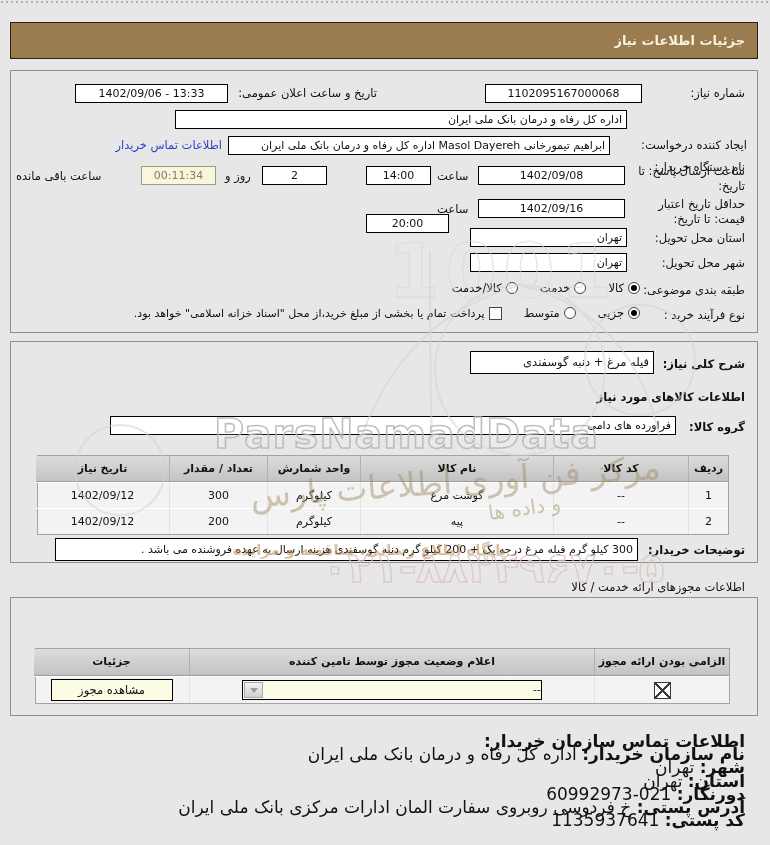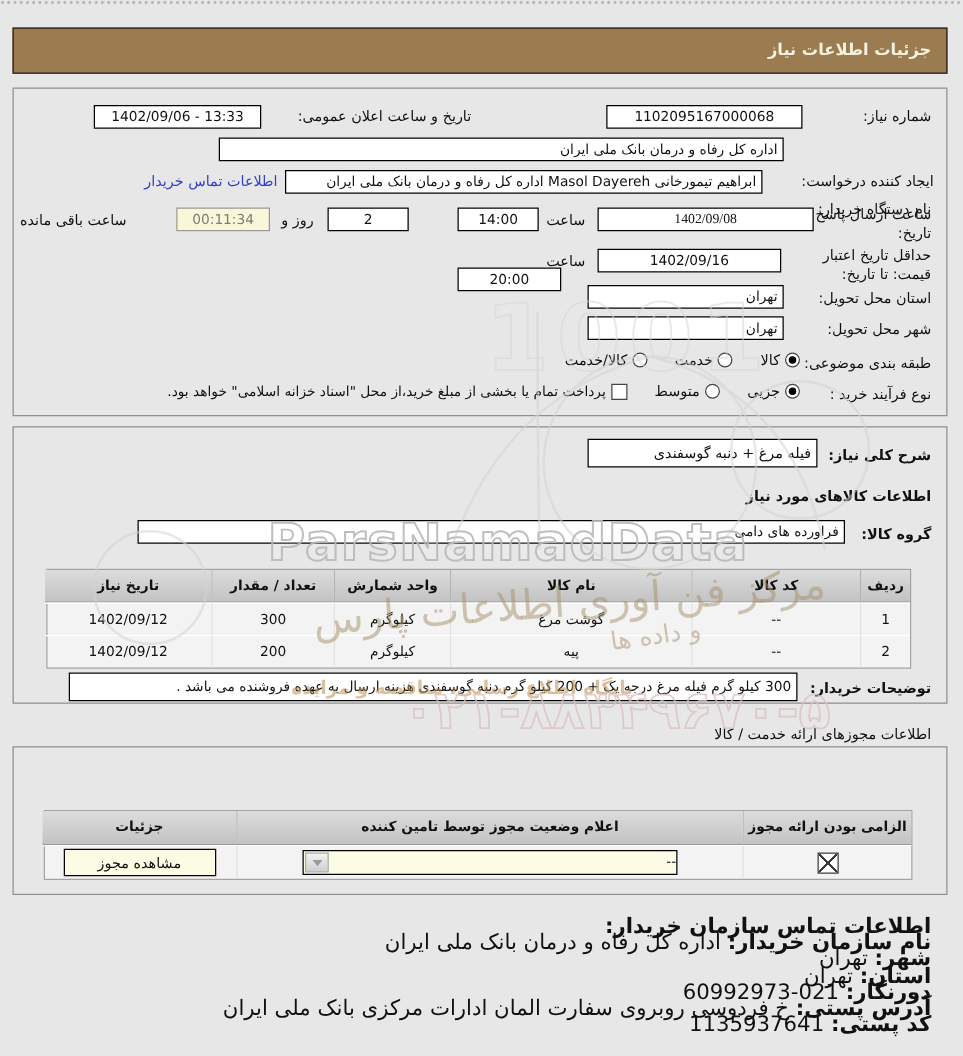--- a/index.html
+++ b/index.html
@@ -81,34 +81,34 @@
 
   <div class="hdrbar">
     <span>جزئیات اطلاعات نیاز</span>
   </div>
 
   <div class="gbox box1"></div>
 
   <div class="lbl" style="right:25px; top:86px;">شماره نیاز:</div>
   <div class="tb ctr" style="left:465px; top:84px; width:157px;margin-left:20px;"><span class="num">1102095167000068</span></div>
   <div class="lbl" style="right:393px; top:86px;">تاریخ و ساعت اعلان عمومی:</div>
-  <div class="tb ctr" style="left:75px; top:84px; width:134px;"><span class="num">1402/09/06 - 13:33</span></div>
+  <div class="tb ctr" style="left:75px; top:84px; width:153px;"><span class="num">1402/09/06 - 13:33</span></div>
 
   <div class="lbl" style="right:25px; top:112px;margin-top:48px;">نام دستگاه خریدار:</div>
   <div class="tb rt" style="left:175px; top:110px; width:452px;"><span>اداره کل رفاه و درمان بانک ملی ایران</span></div>
 
   <div class="lbl" style="right:23px; top:138px;">ایجاد کننده درخواست:</div>
   <div class="tb rt" style="left:228px; top:136px; width:382px;"><span>ابراهیم تیمورخانی Masol Dayereh اداره کل رفاه و درمان بانک ملی ایران</span></div>
   <div class="link" style="right:548px; top:138px;">اطلاعات تماس خریدار</div>
 
   <div class="lbl two" style="right:25px; top:164px;">
     <div>ساعت ارسال پاسخ: تا</div>
     <div>تاریخ:</div>
   </div>
-  <div class="tb ctr" style="left:478px; top:166px; width:173px;font-family:Liberation Serif, serif;"><span class="num">1402/09/08</span></div>
+  <div class="tb ctr" style="left:478px; top:166px; width:147px;"><span class="num">1402/09/08</span></div>
   <div class="lbl" style="left:437px; top:169px;">ساعت</div>
   <div class="tb ctr" style="left:366px; top:166px; width:65px;"><span class="num">14:00</span></div>
   <div class="tb ctr" style="left:262px; top:166px; width:65px;"><span class="num">2</span></div>
   <div class="lbl" style="left:225px; top:169px;">روز و</div>
   <div class="tb ctr yellow" style="left:141px; top:166px; width:75px;"><span class="num">00:11:34</span></div>
   <div class="lbl" style="left:16px; top:169px;">ساعت باقی مانده</div>
 
   <div class="lbl two" style="right:25px; top:197px;">
     <div>حداقل تاریخ اعتبار</div>
     <div>قیمت: تا تاریخ:</div>

